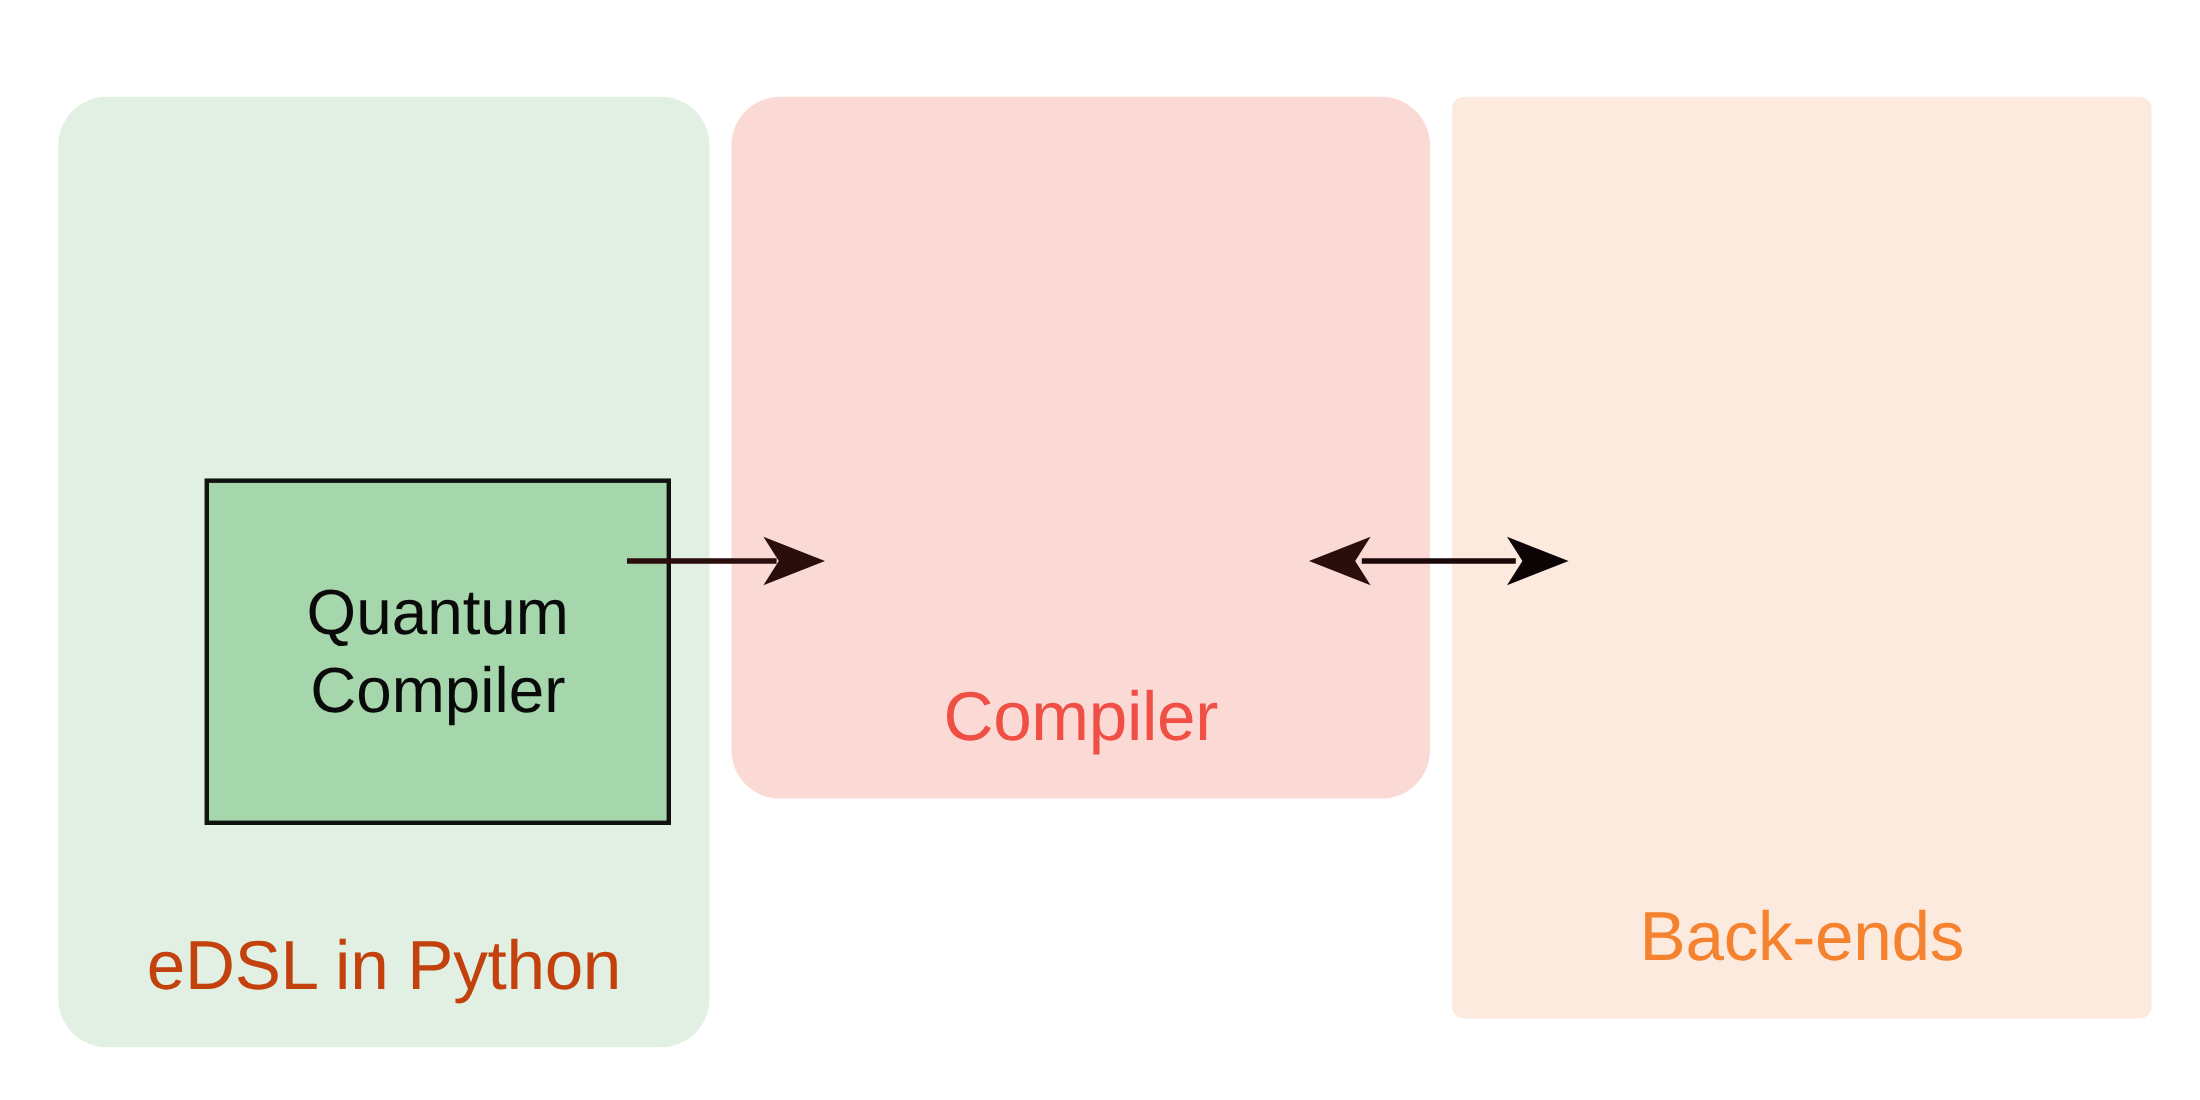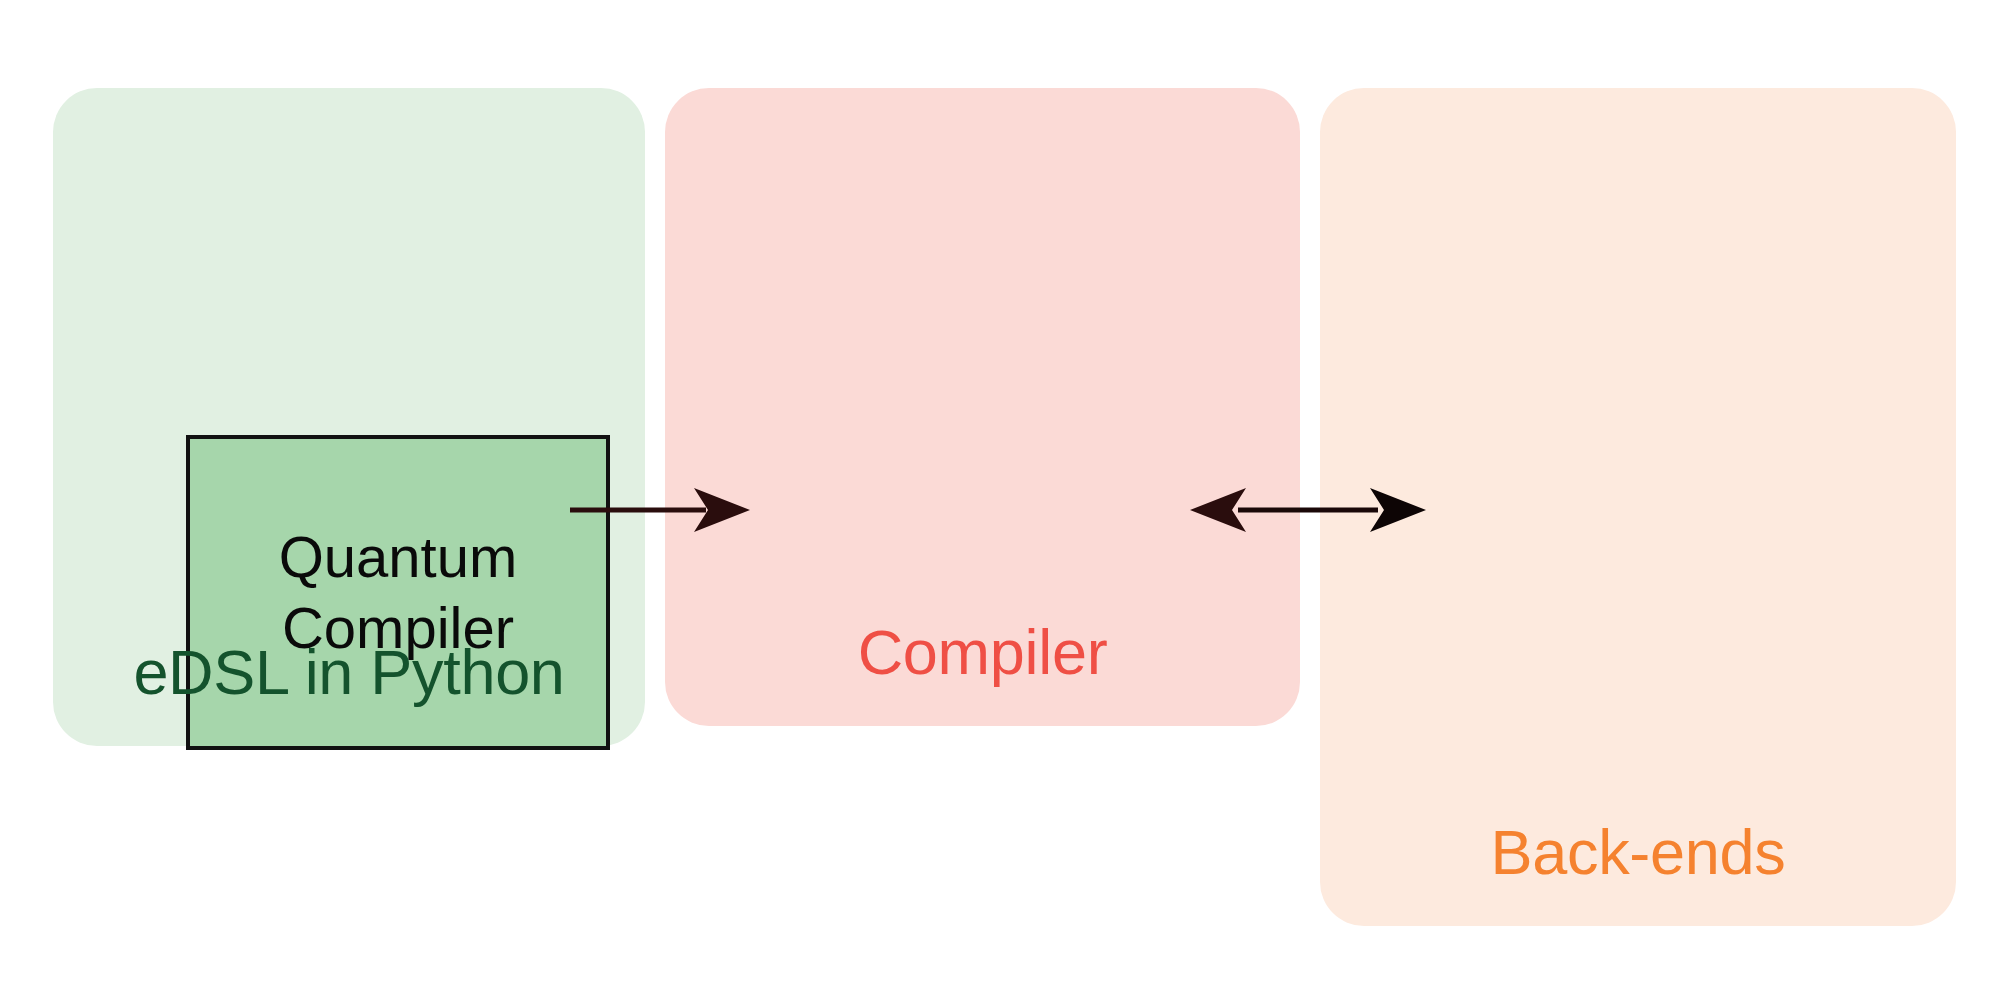--- a/index.html
+++ b/index.html
@@ -21,46 +21,47 @@
   }
 
   
   .panel {
     position: absolute;
     border-radius: 44px;
     box-sizing: border-box;
   }
   #panel-edsl {
     left: 53px;  top: 88px;
-    width: 592px; height: 658px;
+    width: 592px; height: 864px;
     background: #e1f0e2;
   }
   #panel-compiler {
     left: 665px; top: 88px;
     width: 635px; height: 638px;
     background: #fbdad6;
   }
   #panel-backends {
     left: 1320px; top: 88px;
     width: 636px; height: 838px;
     background: #fdeade;
+    border-radius: 11px;
   }
 
   .panel-label {
     position: absolute;
     left: 0;
     width: 100%;
     bottom: 42px;
     text-align: center;
     font-size: 63px;
     line-height: 1.02;
     letter-spacing: -0.3px;
     white-space: nowrap;
   }
-  #label-edsl     { color: #14532d; }
+  #label-edsl     { color: #c2410c; }
   #label-compiler { color: #ef4f45; }
   #label-backends { color: #f5822f; }
 
   
   .node {
     position: absolute;
     box-sizing: border-box;
     display: flex;
     align-items: center;
     justify-content: center;

